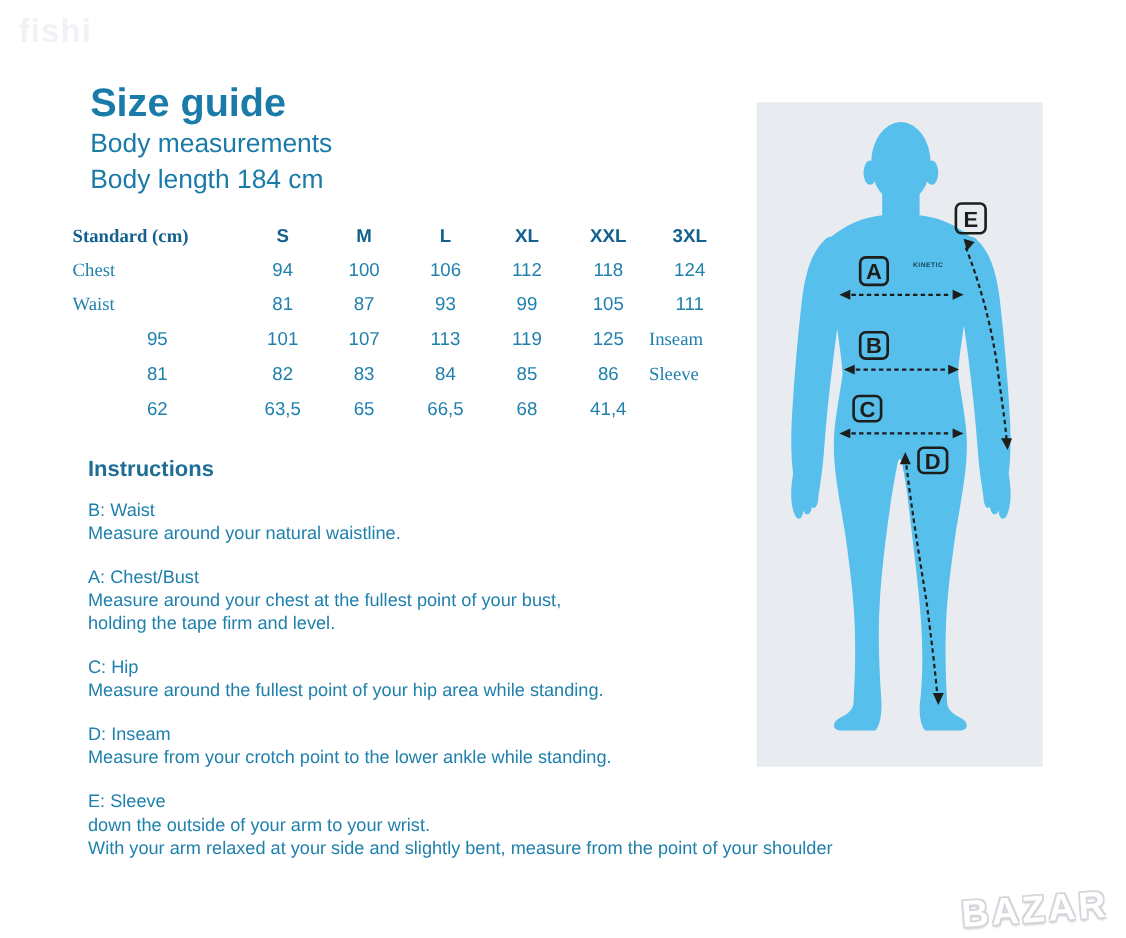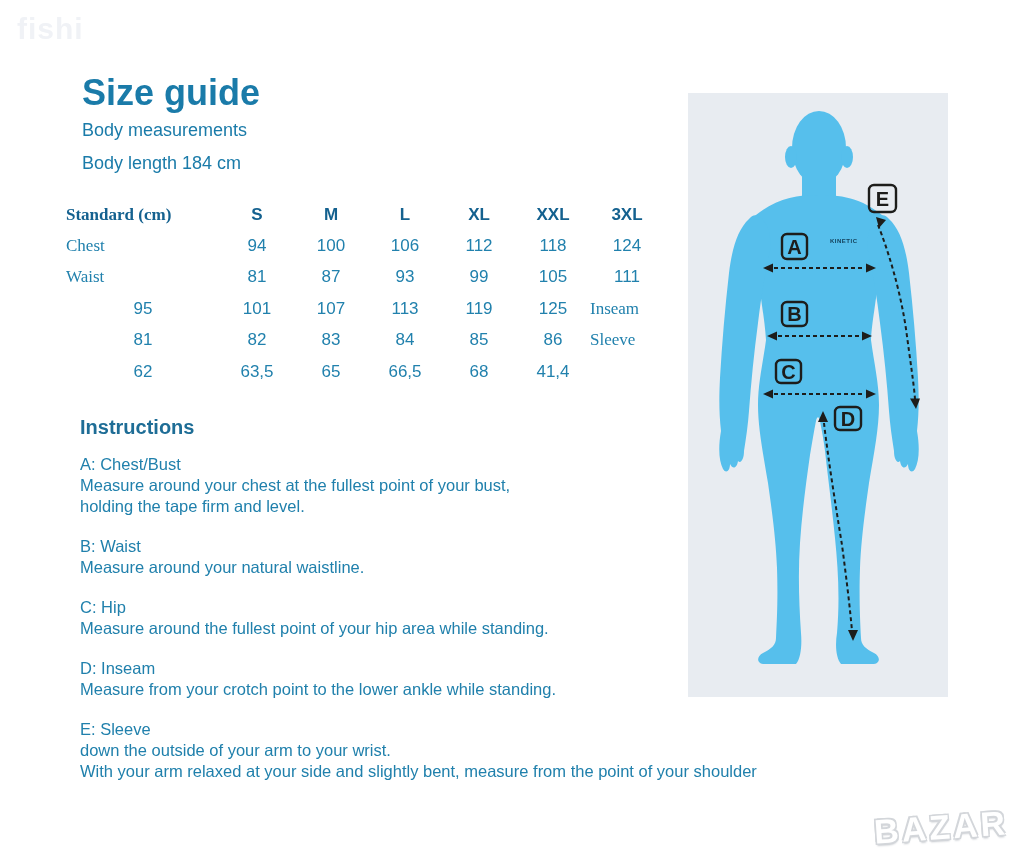--- a/index.html
+++ b/index.html
@@ -5,21 +5,21 @@
   * { margin:0; padding:0; box-sizing:border-box; }
   html,body { width:1024px; height:853px; background:#ffffff;
     font-family:"Liberation Sans", sans-serif; overflow:hidden; }
   .page { position:absolute; left:0; top:0; width:1024px; height:853px; background:#fff; }
 
   .wm-fishi { position:absolute; left:17px; top:12px; font-size:30px; font-weight:bold;
     color:#f0f2f6; letter-spacing:1px; }
 
   .header { position:absolute; left:82px; top:48px; color:#1a7ba9;margin-top:24px; }
   .header h1 { font-size:36px; font-weight:600; line-height:42px; color:#1a7ba9; }
-  .header .sub { font-size:18px; font-weight:500; line-height:33px; color:#1a7ba9; }
+  .header .sub { font-size:24px; font-weight:500; line-height:33px; color:#1a7ba9; }
 
   .size-table { position:absolute; left:66px; top:199px;
     display:grid; grid-template-columns:154px repeat(6,74px);
     grid-template-rows:repeat(6,31.4px); }
   .size-table .cell { display:flex; align-items:center; justify-content:center;
     font-size:17px; color:#2181ad; }
   .size-table .cell.first { justify-content:flex-start;font-family:Liberation Serif, serif; }
   .size-table .cell.th { font-weight:bold; color:#14618f; }
 
   .instructions { position:absolute; left:80px; top:414px; color:#2080ac; }
@@ -98,28 +98,28 @@
     <div class="cell">65</div>
     <div class="cell">66,5</div>
     <div class="cell">68</div>
     <div class="cell">41,4</div>
   </div>
 
   <div class="instructions">
     <div class="ih">Instructions</div>
 
     <div class="iblock">
+      <div class="iline">B: Waist</div>
+      <div class="iline">Measure around your natural waistline.</div>
+    </div>
+
+    <div class="iblock">
       <div class="iline">A: Chest/Bust</div>
       <div class="iline">Measure around your chest at the fullest point of your bust,</div>
       <div class="iline">holding the tape firm and level.</div>
-    </div>
-
-    <div class="iblock">
-      <div class="iline">B: Waist</div>
-      <div class="iline">Measure around your natural waistline.</div>
     </div>
 
     <div class="iblock">
       <div class="iline">C: Hip</div>
       <div class="iline">Measure around the fullest point of your hip area while standing.</div>
     </div>
 
     <div class="iblock">
       <div class="iline">D: Inseam</div>
       <div class="iline">Measure from your crotch point to the lower ankle while standing.</div>

